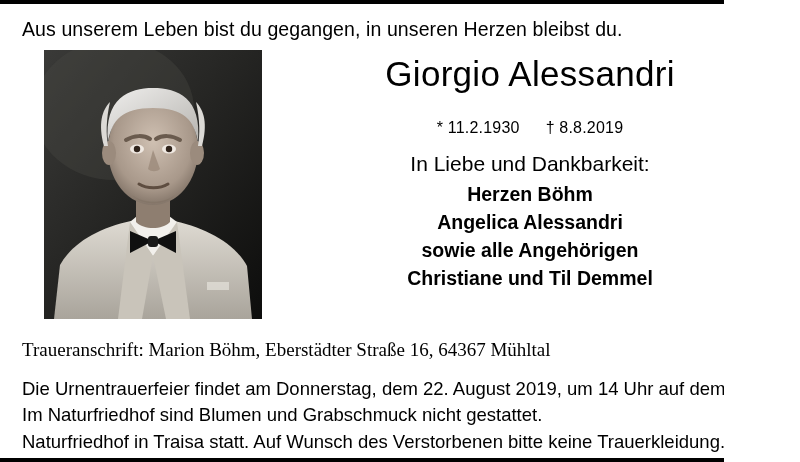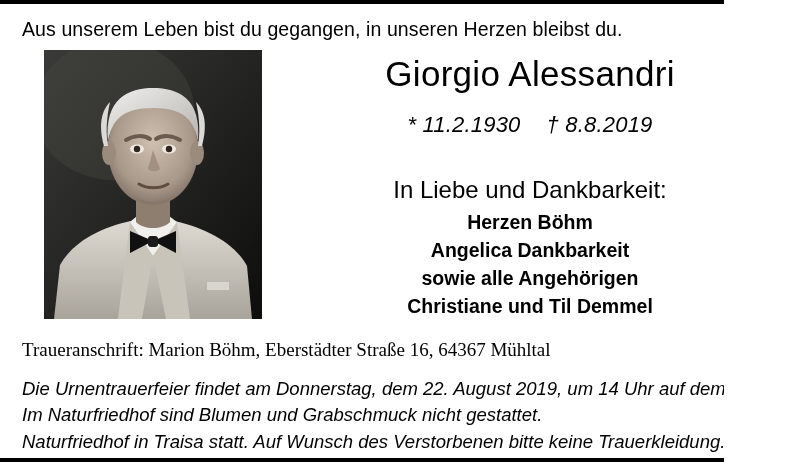--- a/index.html
+++ b/index.html
@@ -62,32 +62,31 @@
     width: 500px;
     text-align: center;
   }
   .name {
     font-size: 35px;
     font-weight: normal;
     letter-spacing: 0.3px;
     line-height: 1.15;
   }
   .dates {
-    margin-top: 18px;
-    font-size: 22px;
+    margin-top: 25px;
+    font-size: 16px;
     letter-spacing: 0.2px;
-    font-style: italic;
   }
   .dates .gap {
     display: inline-block;
     width: 26px;
   }
   .dedication {
-    margin-top: 38px;
-    font-size: 24px;
+    margin-top: 15px;
+    font-size: 21px;
     text-align: center;
   }
   .family {
     margin-top: 4px;
     font-size: 19.5px;
     font-weight: bold;
     line-height: 1.44;
   }
   .address {
     position: absolute;
@@ -100,21 +99,20 @@
   .footer {
     position: absolute;
     left: 22px;
     top: 376px;
     width: 762px;
     font-size: 18.5px;
     line-height: 1.42;
   }
   .footer div {
     white-space: nowrap;
-    font-style: italic;
   }
 </style>
 </head>
 <body>
 
 <div class="notice">
 
   <div class="top-rule"></div>
 
   <div class="epitaph">Aus unserem Leben bist du gegangen, in unseren Herzen bleibst du.</div>
@@ -185,21 +183,21 @@
   </div>
 
   <div class="main-col">
     <div class="name">Giorgio Alessandri</div>
     <div class="dates">
       <span>* 11.2.1930</span><span class="gap"></span><span>† 8.8.2019</span>
     </div>
     <div class="dedication">In Liebe und Dankbarkeit:</div>
     <div class="family">
       <div>Herzen Böhm</div>
-      <div>Angelica Dankbarkeit</div>
+      <div>Angelica Alessandri</div>
       <div>sowie alle Angehörigen</div>
       <div>Christiane und Til Demmel</div>
     </div>
   </div>
 
   <div class="address">Traueranschrift: Marion Böhm, Eberstädter Straße 16, 64367 Mühltal</div>
 
   <div class="footer">
     <div>Die Urnentrauerfeier findet am Donnerstag, dem 22. August 2019, um 14 Uhr auf dem</div>
     <div>Im Naturfriedhof sind Blumen und Grabschmuck nicht gestattet.</div>

